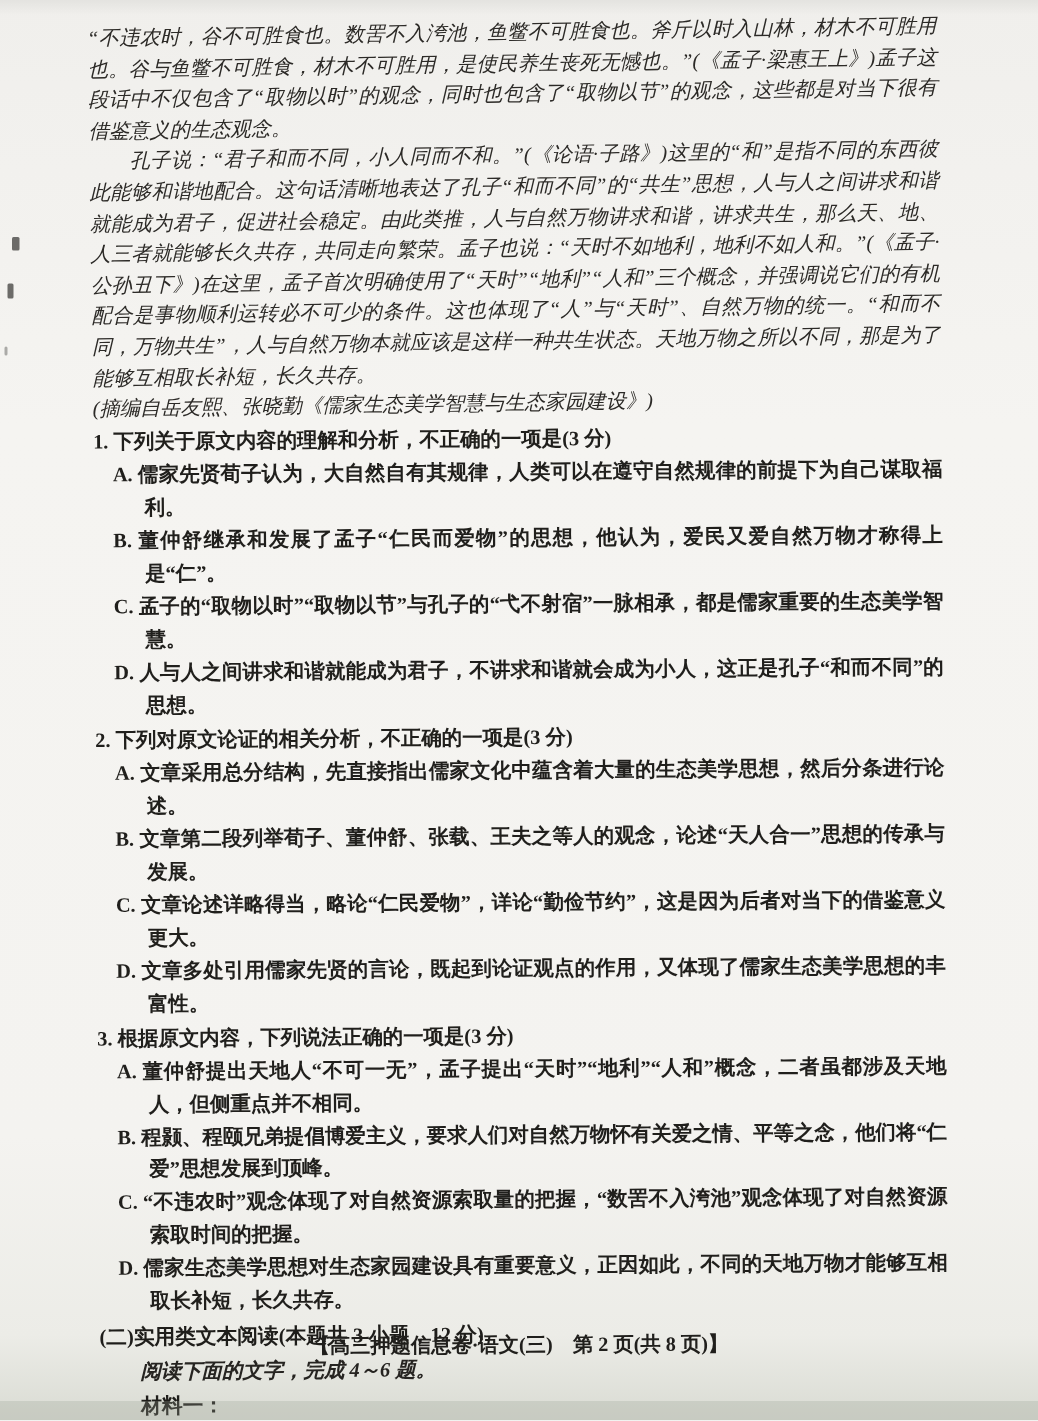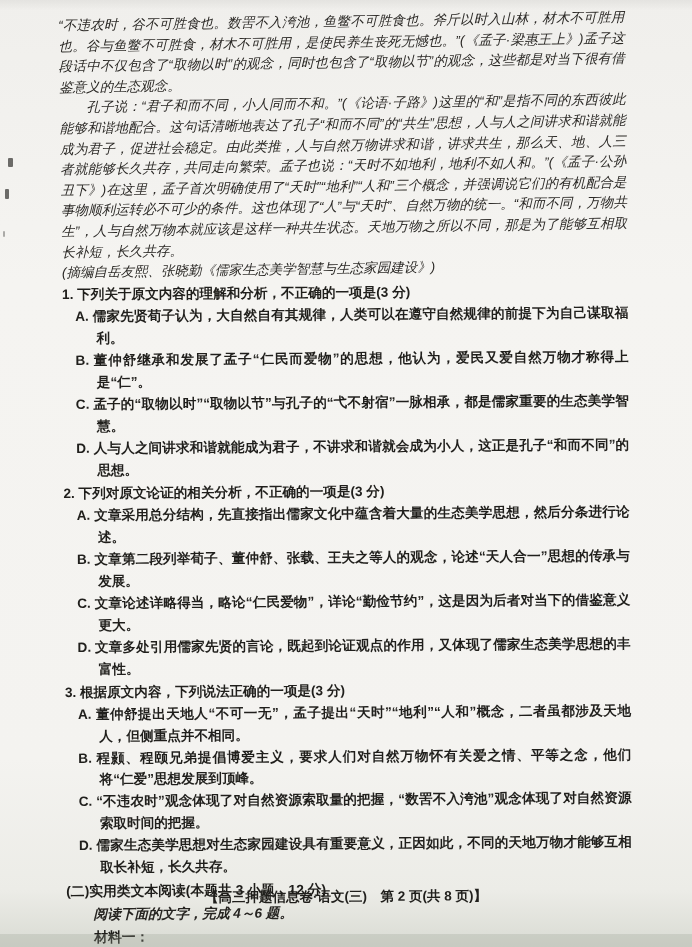--- a/index.html
+++ b/index.html
@@ -1,21 +1,21 @@
 <!DOCTYPE html>
 <html><head>
 <meta charset="utf-8">
 <style>
   html,body{margin:0;padding:0;}
   .page{
     position:relative;
     width:692px;height:947px;
     overflow:hidden;
     background:linear-gradient(180deg,#f0efec 0%,#f5f4f1 30%,#f4f3f0 80%,#ecece7 94%,#d9dbd3 100%);
-    font-family:Liberation Sans, sans-serif;
+    font-family:Liberation Serif, serif;
     color:#23221f;
   }
   .content{
     position:absolute;
     left:62px;top:16px;width:566px;
   }
   .tilt-top{transform:rotate(-0.85deg);transform-origin:0 100%;}
   .tilt-mid{transform:rotate(-0.4deg);transform-origin:0 0;}
   
   .passage p{

